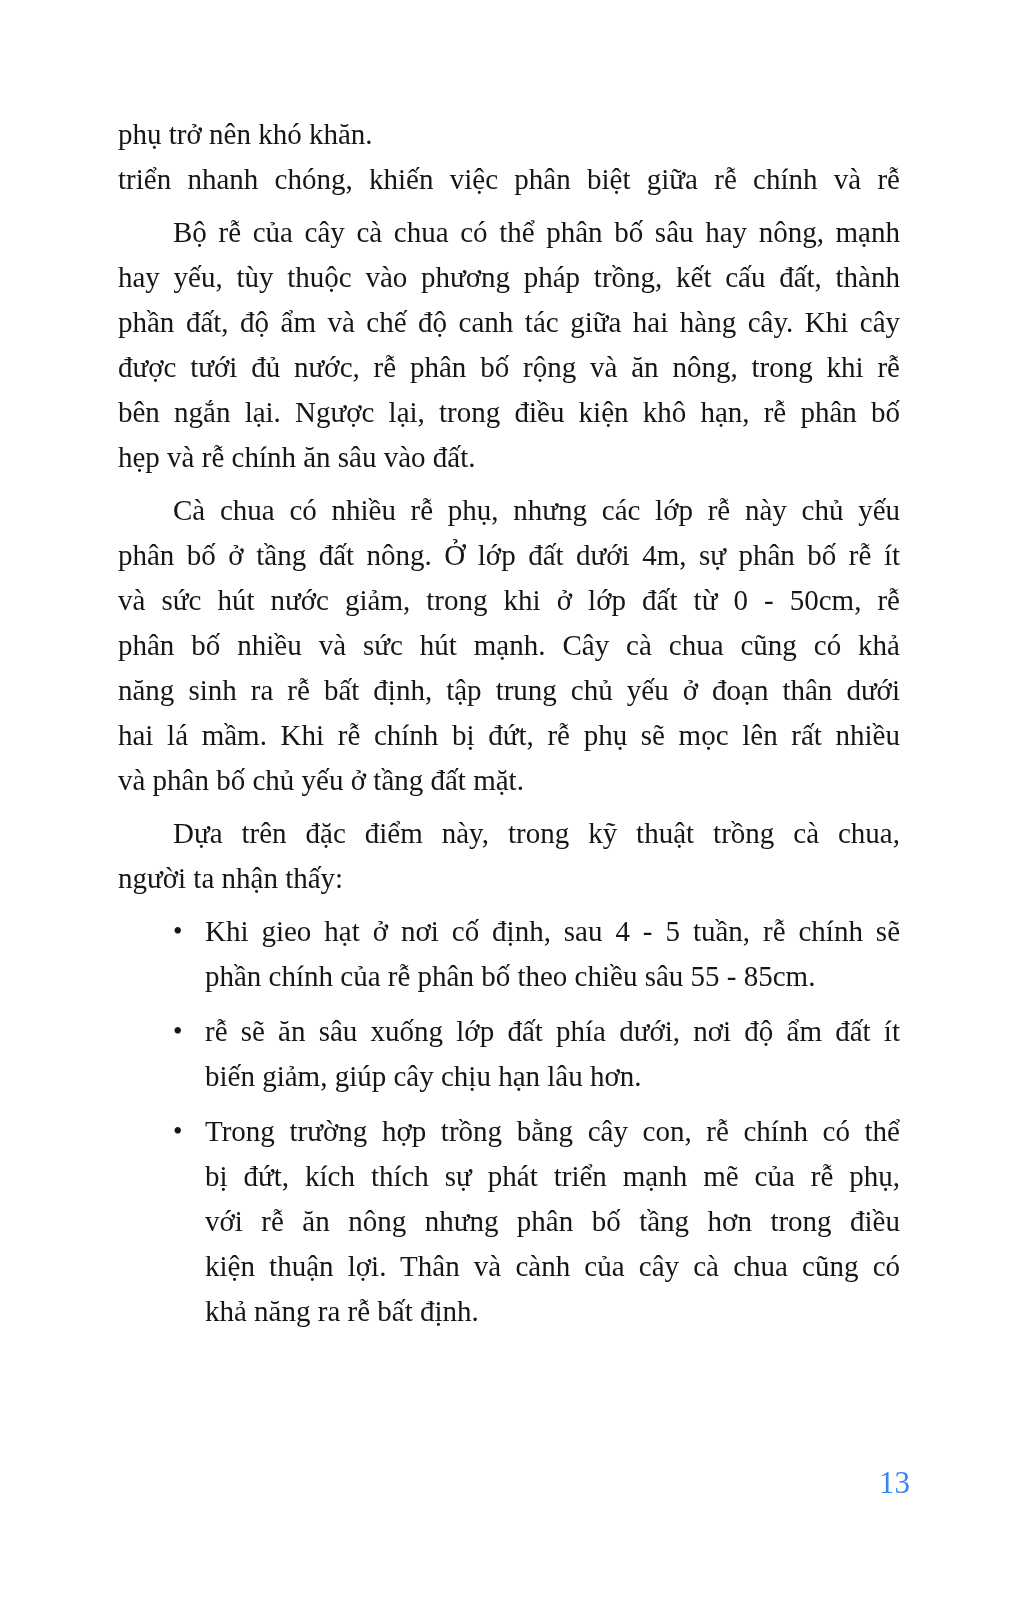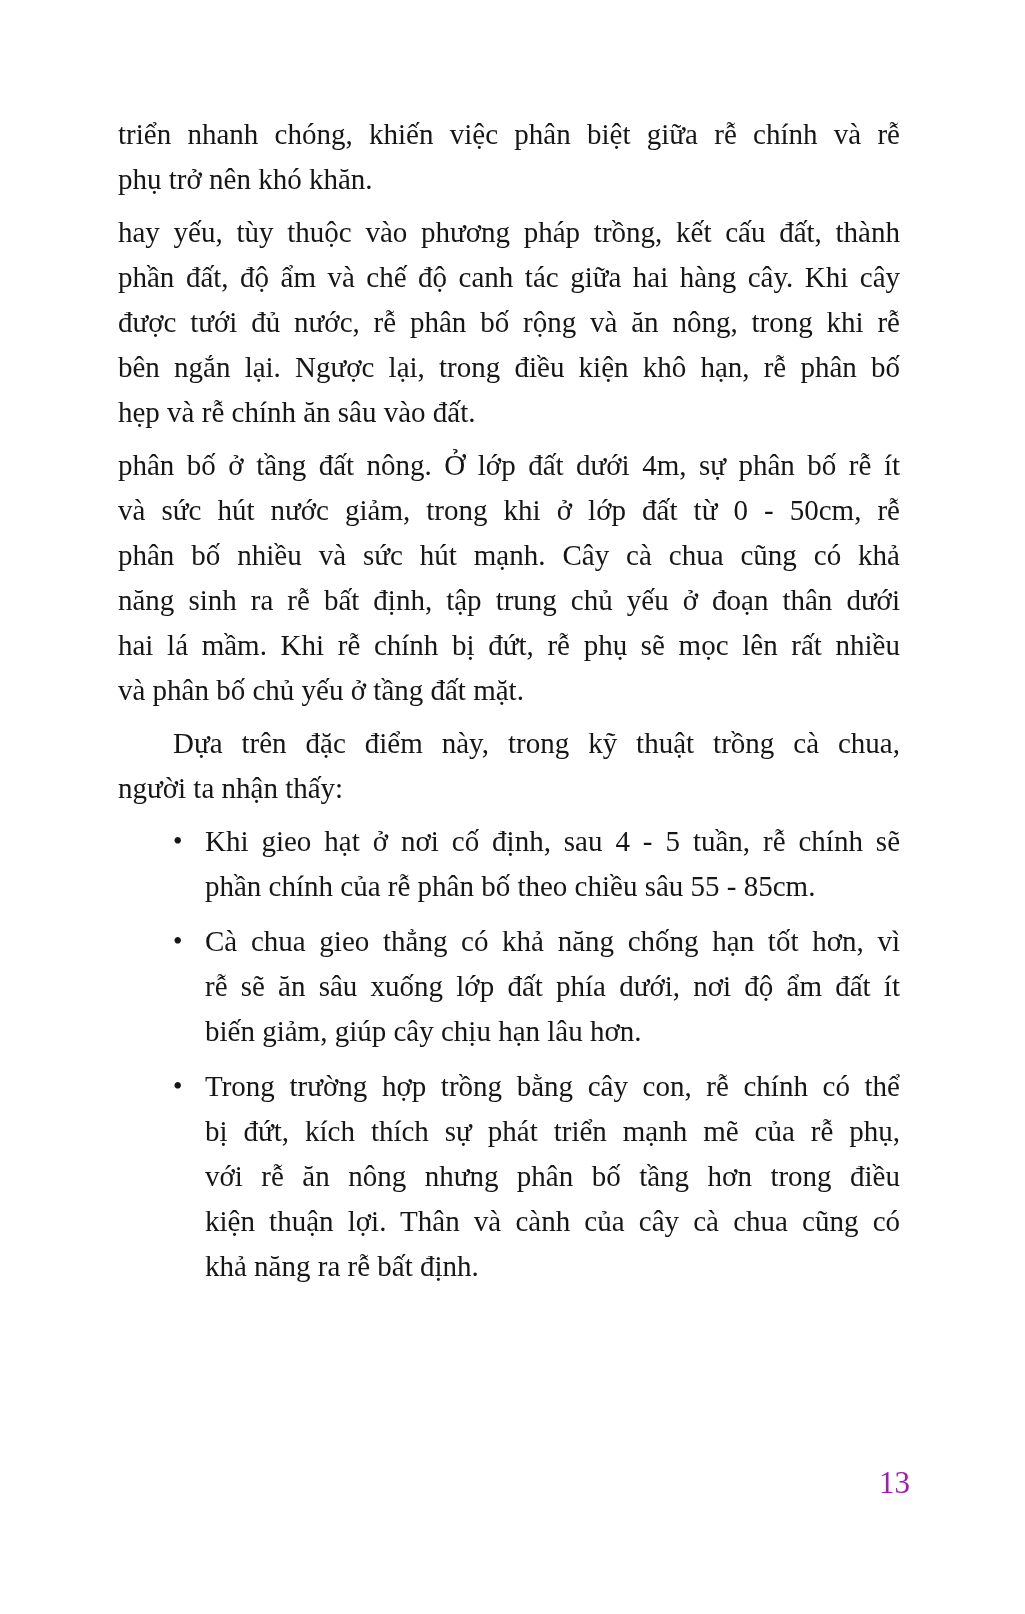--- a/index.html
+++ b/index.html
@@ -58,60 +58,61 @@
     font-size: 27px;
   }
   .page-number {
     position: absolute;
     top: 1460px;
     left: 118px;
     width: 792px;
     text-align: right;
     font-size: 31px;
     line-height: 45px;
-    color: #a21caf;
+    color: #3b82f6;
   }
 </style>
 </head>
 <body>
 
 <div class="page">
   <div class="text-block" id="text-block">
       <div class="paragraph">
+        <div class="line last">phụ trở nên khó khăn.</div>
         <div class="line">triển nhanh chóng, khiến việc phân biệt giữa rễ chính và rễ</div>
-        <div class="line last">phụ trở nên khó khăn.</div>
       </div>
       <div class="paragraph">
+        <div class="line indent">Bộ rễ của cây cà chua có thể phân bố sâu hay nông, mạnh</div>
         <div class="line">hay yếu, tùy thuộc vào phương pháp trồng, kết cấu đất, thành</div>
         <div class="line">phần đất, độ ẩm và chế độ canh tác giữa hai hàng cây. Khi cây</div>
         <div class="line">được tưới đủ nước, rễ phân bố rộng và ăn nông, trong khi rễ</div>
         <div class="line">bên ngắn lại. Ngược lại, trong điều kiện khô hạn, rễ phân bố</div>
         <div class="line last">hẹp và rễ chính ăn sâu vào đất.</div>
       </div>
       <div class="paragraph">
+        <div class="line indent">Cà chua có nhiều rễ phụ, nhưng các lớp rễ này chủ yếu</div>
         <div class="line">phân bố ở tầng đất nông. Ở lớp đất dưới 4m, sự phân bố rễ ít</div>
         <div class="line">và sức hút nước giảm, trong khi ở lớp đất từ 0 - 50cm, rễ</div>
         <div class="line">phân bố nhiều và sức hút mạnh. Cây cà chua cũng có khả</div>
         <div class="line">năng sinh ra rễ bất định, tập trung chủ yếu ở đoạn thân dưới</div>
         <div class="line">hai lá mầm. Khi rễ chính bị đứt, rễ phụ sẽ mọc lên rất nhiều</div>
         <div class="line last">và phân bố chủ yếu ở tầng đất mặt.</div>
       </div>
       <div class="paragraph">
         <div class="line indent">Dựa trên đặc điểm này, trong kỹ thuật trồng cà chua,</div>
         <div class="line last">người ta nhận thấy:</div>
       </div>
       <div class="bullet-list">
         <div class="bullet-item">
           <span class="bullet-marker">•</span>
           <div class="line">Khi gieo hạt ở nơi cố định, sau 4 - 5 tuần, rễ chính sẽ</div>
           <div class="line last">phần chính của rễ phân bố theo chiều sâu 55 - 85cm.</div>
         </div>
         <div class="bullet-item">
           <span class="bullet-marker">•</span>
-          <div class="line">Cà chua gieo thẳng có khả năng chống hạn tốt hơn, vì</div>
           <div class="line">rễ sẽ ăn sâu xuống lớp đất phía dưới, nơi độ ẩm đất ít</div>
           <div class="line last">biến giảm, giúp cây chịu hạn lâu hơn.</div>
         </div>
         <div class="bullet-item">
           <span class="bullet-marker">•</span>
           <div class="line">Trong trường hợp trồng bằng cây con, rễ chính có thể</div>
           <div class="line">bị đứt, kích thích sự phát triển mạnh mẽ của rễ phụ,</div>
           <div class="line">với rễ ăn nông nhưng phân bố tầng hơn trong điều</div>
           <div class="line">kiện thuận lợi. Thân và cành của cây cà chua cũng có</div>
           <div class="line last">khả năng ra rễ bất định.</div>

